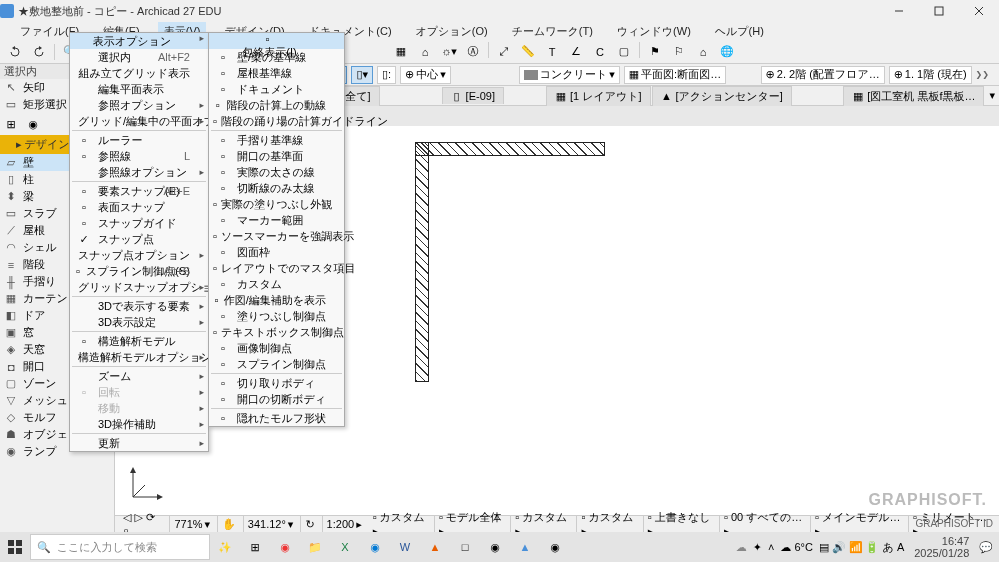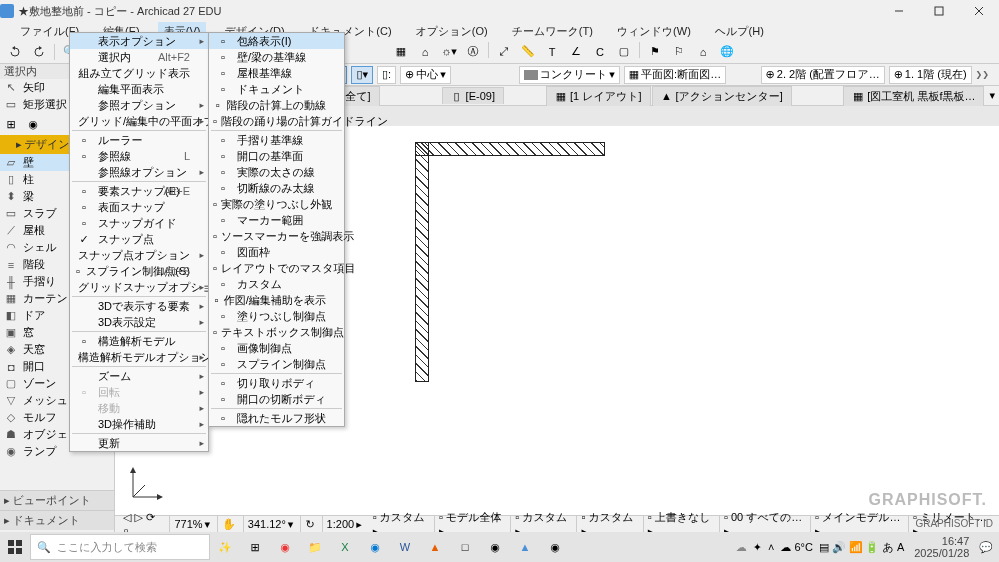--- a/index.html
+++ b/index.html
@@ -36,21 +36,21 @@
 .toolbox .sec-head { background: #eab308; padding: 2px 16px; color: #333; }
 .toolbox .tool { display: flex; align-items: center; height: 17px; padding-left: 3px; gap: 4px; cursor: pointer; }
 .toolbox .tool.active { background: #cce4f7; }
 .toolbox .ticon { width: 16px; height: 14px; display: inline-flex; align-items: center; justify-content: center; color: #555; }
 .toolbox .foothead { position: absolute; bottom: 2px; left: 0; right: 0; }
 .toolbox .foothead div { background: #e0e0e0; padding: 2px 4px; border-top: 1px solid #ccc; color: #444; }
 
 
 .menu { position: absolute; background: #f8f8f8; border: 1px solid #aaa; box-shadow: 2px 2px 4px rgba(0,0,0,.2); z-index: 20; }
 .menu .mrow { display: flex; align-items: center; height: 16px; padding: 0 18px 0 4px; cursor: pointer; white-space: nowrap; position: relative; }
-.menu .mrow.hi { background: #cce4f7; }
+.menu .mrow.hi { background: #cce4f7; flex-direction: column; }
 .menu .micon { width: 20px; height: 14px; display: inline-flex; align-items: center; justify-content: center; margin-right: 4px; }
 .menu .msep { height: 1px; background: #ccc; margin: 1px 2px; }
 .menu .arrow { position: absolute; right: 4px; color: #555; font-size: 9px; }
 .menu .short { position: absolute; right: 18px; color: #666; text-align: right; }
 .menu .dis { color: #aaa; }
 
 .menu1 { left: 69px; top: 32px; width: 140px; }
 .menu2 { left: 208px; top: 32px; width: 137px; }
 
 
@@ -282,24 +282,20 @@
       </div>
       <div class="tool">
         <span class="ticon">☗</span>
         <span>オブジェクト</span>
       </div>
       <div class="tool">
         <span class="ticon">◉</span>
         <span>ランプ</span>
       </div>
     </div>
-  <div class="foothead">
-    <div>▸ ビューポイント</div>
-    <div>▸ ドキュメント</div>
-  </div>
 </div>
 
 <div class="canvas">
   <div class="wall h"></div>
   <div class="wall v"></div>
   <svg class="axis-arrow" style="left:10px;bottom:10px">
     <line x1="8" y1="32" x2="8" y2="4" stroke="#333"></line>
       <path d="M8 2 L5 8 L11 8 Z" fill="#333"></path>
     <line x1="8" y1="32" x2="36" y2="32" stroke="#333"></line>
       <path d="M38 32 L32 29 L32 35 Z" fill="#333"></path>

